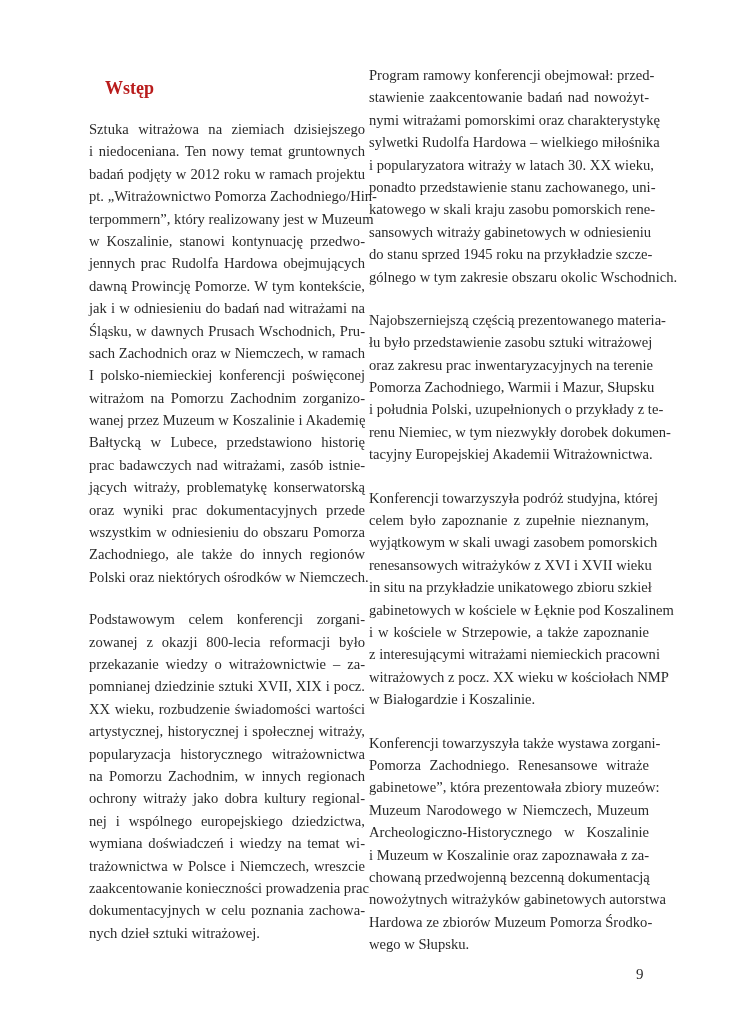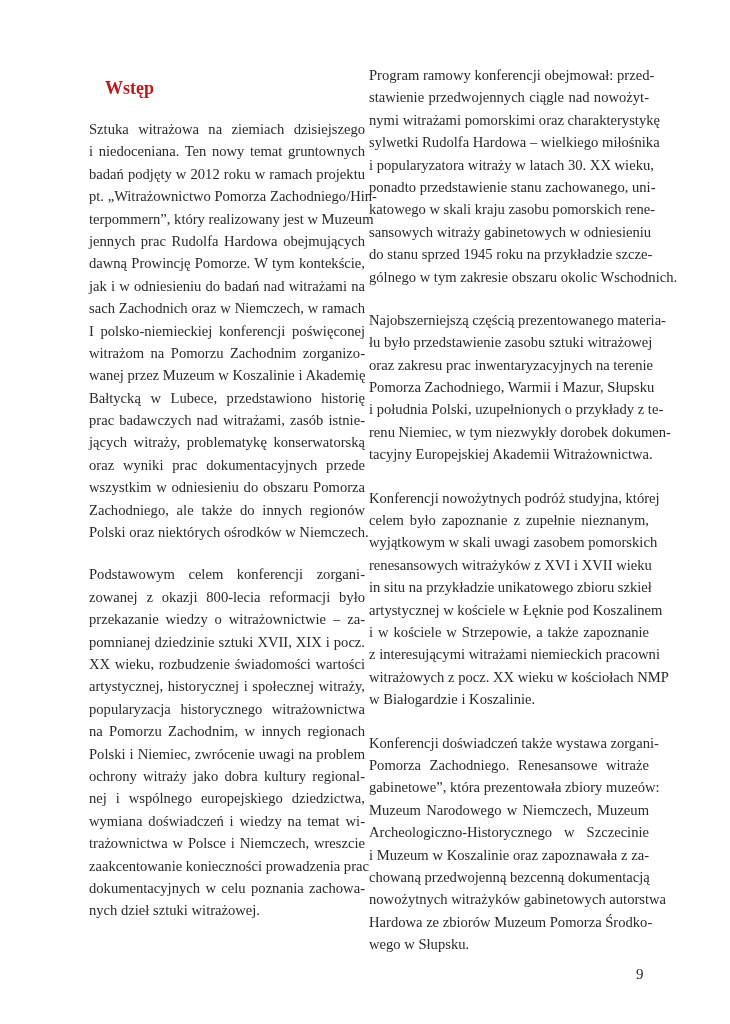--- a/index.html
+++ b/index.html
@@ -22,23 +22,25 @@
 
 <div class="page">
   <div class="col col-left">
     <div class="heading">Wstęp</div>
     <div class="para">
         <span class="line">Sztuka witrażowa na ziemiach dzisiejszego</span>
         <span class="line">i niedoceniana. Ten nowy temat gruntownych</span>
         <span class="line">badań podjęty w 2012 roku w ramach projektu</span>
         <span class="line">pt. „Witrażownictwo Pomorza Zachodniego/Hin-</span>
         <span class="line">terpommern”, który realizowany jest w Muzeum</span>
+        <span class="line">w Koszalinie, stanowi kontynuację przedwo-</span>
         <span class="line">jennych prac Rudolfa Hardowa obejmujących</span>
         <span class="line">dawną Prowincję Pomorze. W tym kontekście,</span>
         <span class="line">jak i w odniesieniu do badań nad witrażami na</span>
+        <span class="line">Śląsku, w dawnych Prusach Wschodnich, Pru-</span>
         <span class="line">sach Zachodnich oraz w Niemczech, w ramach</span>
         <span class="line">I polsko-niemieckiej konferencji poświęconej</span>
         <span class="line">witrażom na Pomorzu Zachodnim zorganizo-</span>
         <span class="line">wanej przez Muzeum w Koszalinie i Akademię</span>
         <span class="line">Bałtycką w Lubece, przedstawiono historię</span>
         <span class="line">prac badawczych nad witrażami, zasób istnie-</span>
         <span class="line">jących witraży, problematykę konserwatorską</span>
         <span class="line">oraz wyniki prac dokumentacyjnych przede</span>
         <span class="line">wszystkim w odniesieniu do obszaru Pomorza</span>
         <span class="line">Zachodniego, ale także do  innych regionów</span>
@@ -46,71 +48,70 @@
       </div>
     <div class="para">
         <span class="line">Podstawowym celem  konferencji zorgani-</span>
         <span class="line">zowanej z okazji 800-lecia reformacji było</span>
         <span class="line">przekazanie wiedzy o witrażownictwie – za-</span>
         <span class="line">pomnianej dziedzinie sztuki XVII, XIX i pocz.</span>
         <span class="line">XX wieku, rozbudzenie świadomości wartości</span>
         <span class="line">artystycznej, historycznej i społecznej witraży,</span>
         <span class="line">popularyzacja historycznego witrażownictwa</span>
         <span class="line">na Pomorzu Zachodnim, w innych regionach</span>
-        <span class="line">Polski i Niemiec, zwrócenie uwagi na problem</span>
         <span class="line">ochrony witraży jako dobra kultury regional-</span>
         <span class="line">nej i wspólnego europejskiego dziedzictwa,</span>
         <span class="line">wymiana doświadczeń i wiedzy na temat wi-</span>
         <span class="line">trażownictwa w Polsce i Niemczech, wreszcie</span>
         <span class="line">zaakcentowanie konieczności prowadzenia prac</span>
         <span class="line">dokumentacyjnych w celu poznania zachowa-</span>
         <span class="line last">nych dzieł sztuki witrażowej.</span>
       </div>
   </div>
 
   <div class="col col-right">
     <div class="para">
         <span class="line">Program ramowy konferencji obejmował: przed-</span>
-        <span class="line">stawienie przedwojennych ciągle nad nowożyt-</span>
+        <span class="line">stawienie zaakcentowanie badań nad nowożyt-</span>
         <span class="line">nymi witrażami pomorskimi oraz charakterystykę</span>
         <span class="line">sylwetki Rudolfa Hardowa – wielkiego miłośnika</span>
         <span class="line">i popularyzatora witraży w latach 30. XX wieku,</span>
         <span class="line">ponadto przedstawienie stanu zachowanego, uni-</span>
         <span class="line">katowego w skali kraju zasobu pomorskich rene-</span>
         <span class="line">sansowych witraży gabinetowych w odniesieniu</span>
         <span class="line">do stanu sprzed 1945 roku na przykładzie szcze-</span>
         <span class="line last">gólnego w tym zakresie obszaru okolic Wschodnich.</span>
       </div>
     <div class="para">
         <span class="line">Najobszerniejszą częścią prezentowanego materia-</span>
         <span class="line">łu było przedstawienie zasobu sztuki witrażowej</span>
         <span class="line">oraz zakresu prac inwentaryzacyjnych na terenie</span>
         <span class="line">Pomorza Zachodniego, Warmii i Mazur, Słupsku</span>
         <span class="line">i południa Polski, uzupełnionych o przykłady z te-</span>
         <span class="line">renu Niemiec, w tym niezwykły dorobek dokumen-</span>
         <span class="line last">tacyjny Europejskiej Akademii Witrażownictwa.</span>
       </div>
     <div class="para">
-        <span class="line">Konferencji nowożytnych podróż studyjna, której</span>
+        <span class="line">Konferencji towarzyszyła podróż studyjna, której</span>
         <span class="line">celem było zapoznanie z zupełnie nieznanym,</span>
         <span class="line">wyjątkowym w skali uwagi zasobem pomorskich</span>
         <span class="line">renesansowych witrażyków z XVI i XVII wieku</span>
         <span class="line">in situ na przykładzie unikatowego zbioru szkieł</span>
-        <span class="line">artystycznej w kościele w Łęknie pod Koszalinem</span>
+        <span class="line">gabinetowych w kościele w Łęknie pod Koszalinem</span>
         <span class="line">i w kościele w Strzepowie, a także zapoznanie</span>
         <span class="line">z interesującymi witrażami niemieckich pracowni</span>
         <span class="line">witrażowych z pocz. XX wieku w kościołach NMP</span>
         <span class="line last">w Białogardzie i Koszalinie.</span>
       </div>
     <div class="para">
-        <span class="line">Konferencji doświadczeń także wystawa zorgani-</span>
+        <span class="line">Konferencji towarzyszyła także wystawa zorgani-</span>
         <span class="line">Pomorza Zachodniego. Renesansowe witraże</span>
         <span class="line">gabinetowe”, która prezentowała zbiory muzeów:</span>
         <span class="line">Muzeum Narodowego w Niemczech, Muzeum</span>
-        <span class="line">Archeologiczno-Historycznego w Szczecinie</span>
+        <span class="line">Archeologiczno-Historycznego w Koszalinie</span>
         <span class="line">i Muzeum w Koszalinie oraz zapoznawała z za-</span>
         <span class="line">chowaną przedwojenną bezcenną dokumentacją</span>
         <span class="line">nowożytnych witrażyków gabinetowych autorstwa</span>
         <span class="line">Hardowa ze zbiorów Muzeum Pomorza Środko-</span>
         <span class="line last">wego w Słupsku.</span>
       </div>
   </div>
 
   <div class="page-number">9</div>
 </div>

